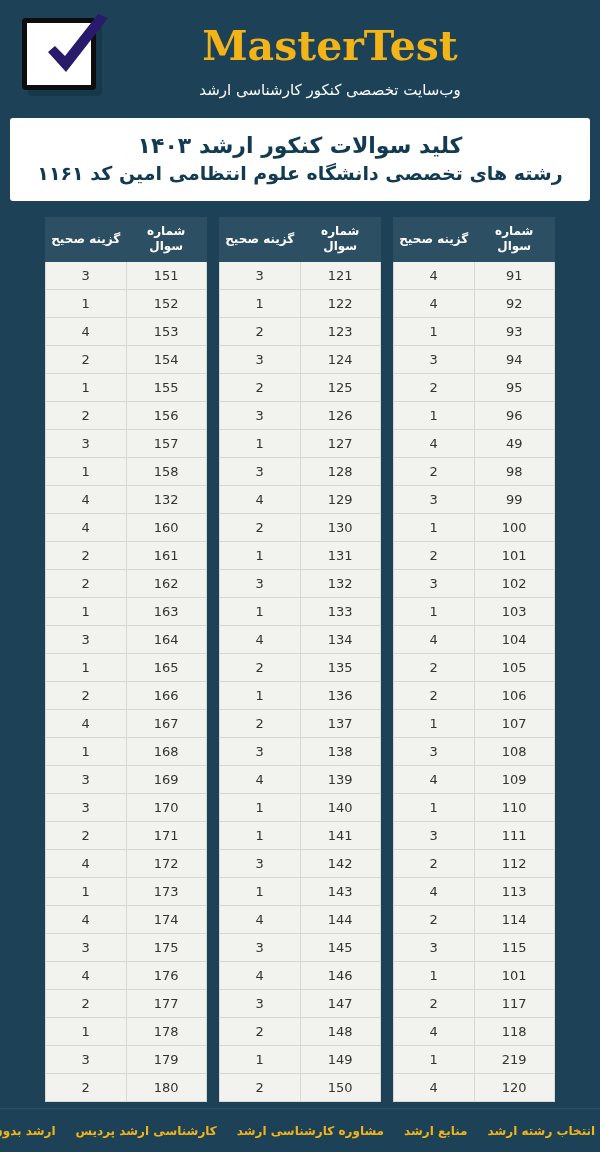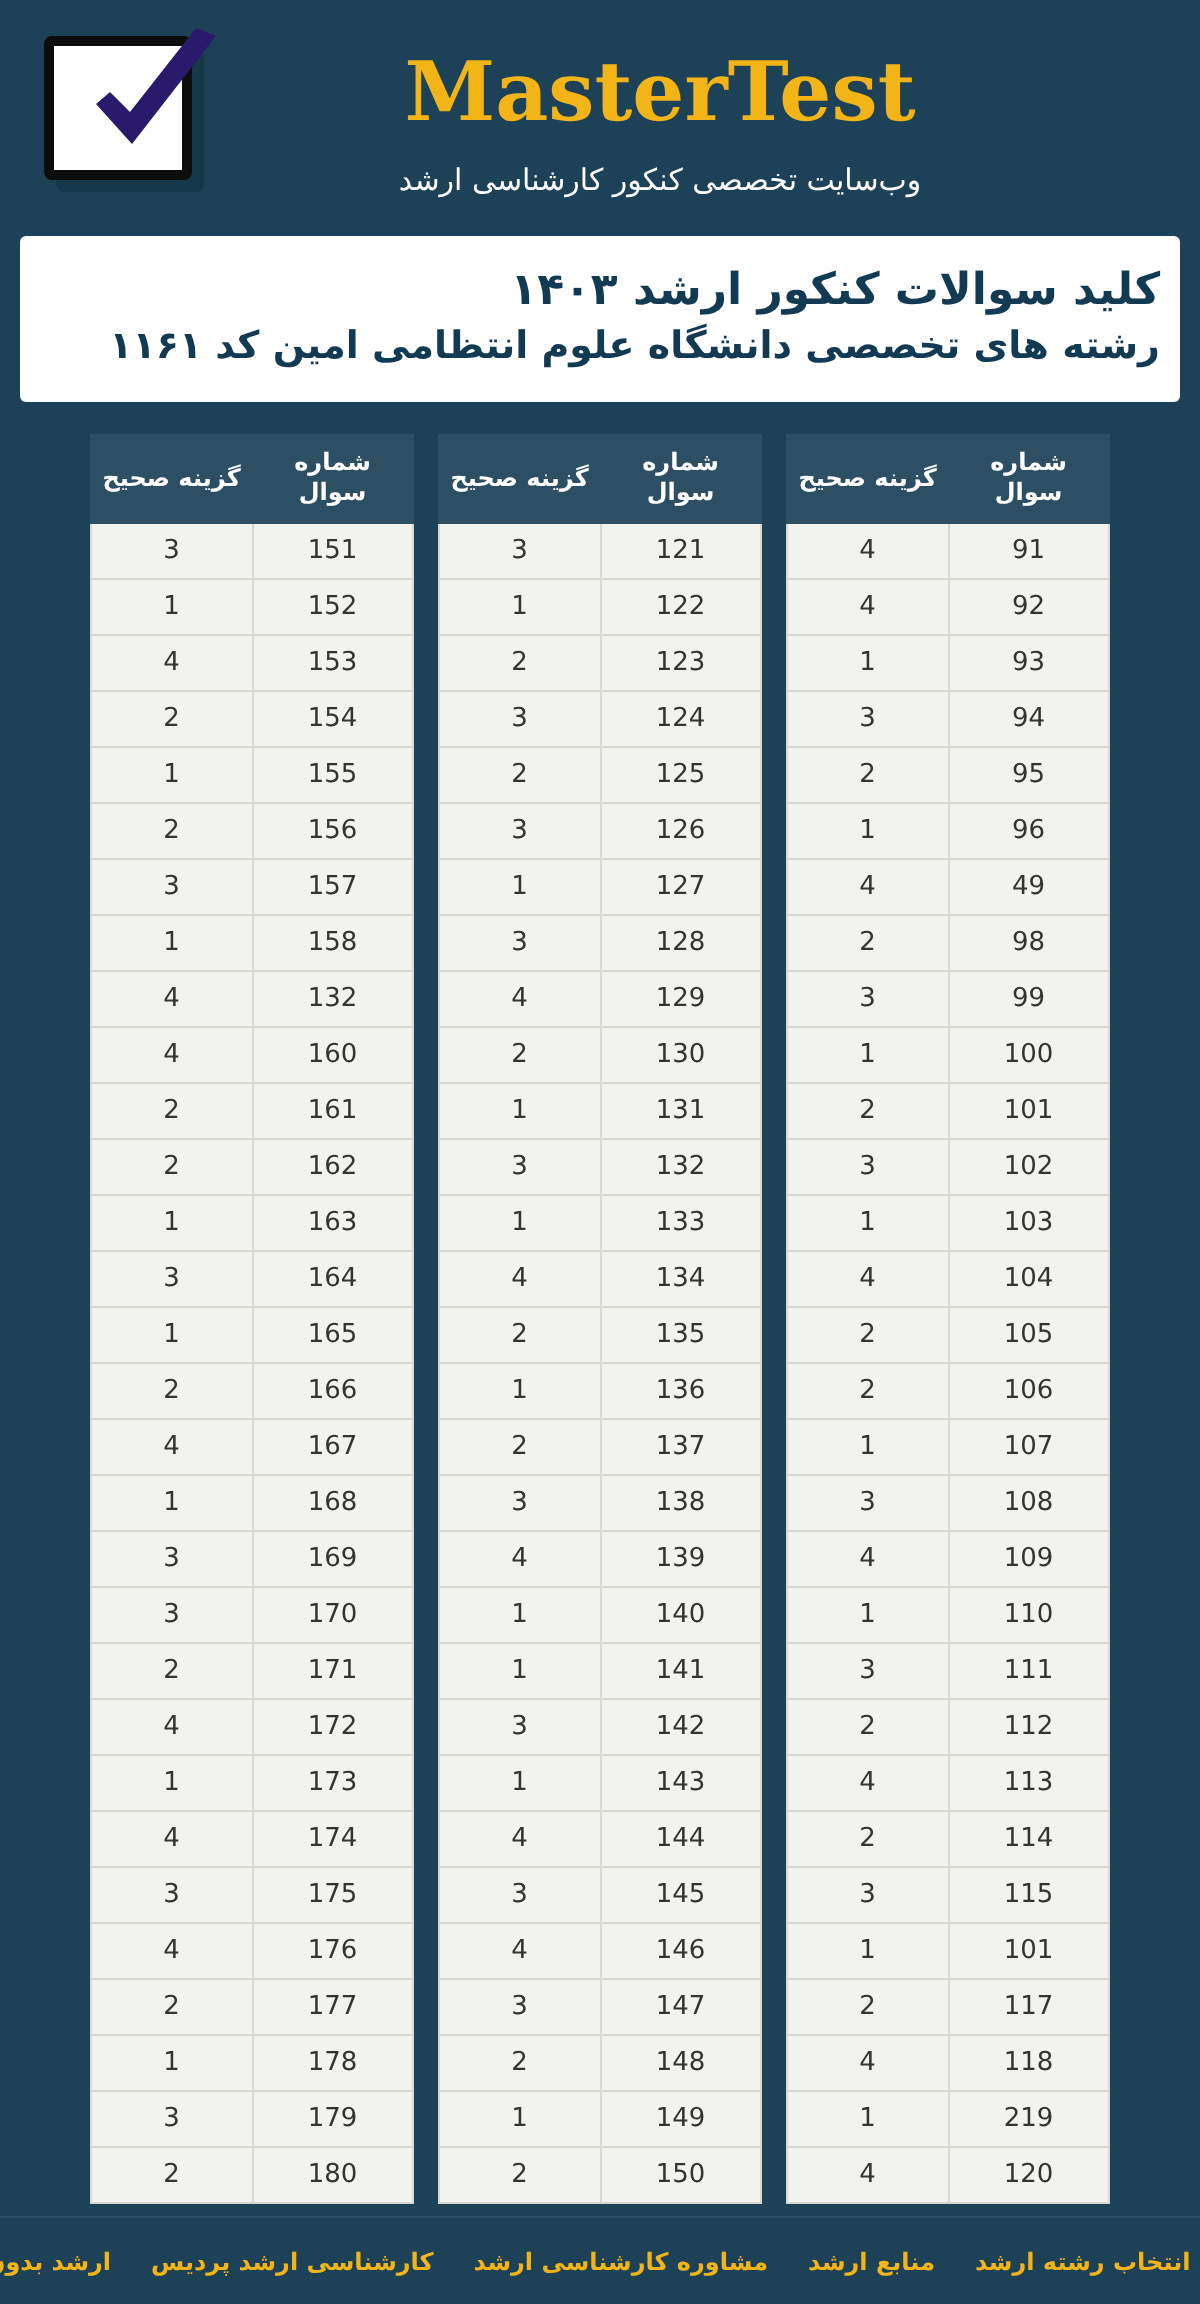--- a/index.html
+++ b/index.html
@@ -79,21 +79,21 @@
     direction: rtl;
     margin-top: 12px;
   }
 
   
   .title-panel {
     margin: 0 10px;
     background: #ffffff;
     border-radius: 3px;
     padding: 14px 10px 16px 10px;
-    text-align: right;
+    text-align: center;
     direction: rtl;
   }
   .title-main {
     font-size: 22px;
     font-weight: bold;
     color: #123a52;
     line-height: 1.3;
   }
   .title-sub {
     font-size: 19px;

